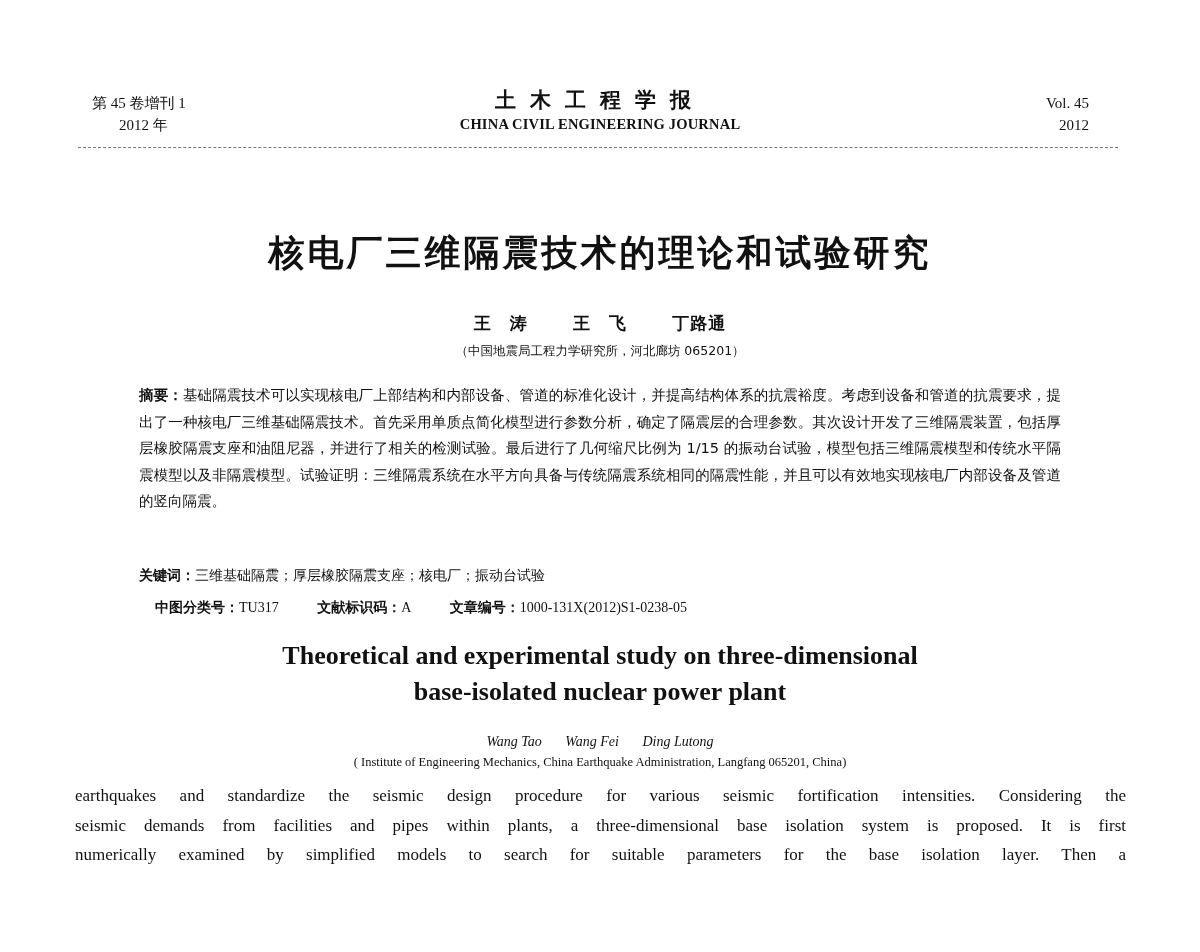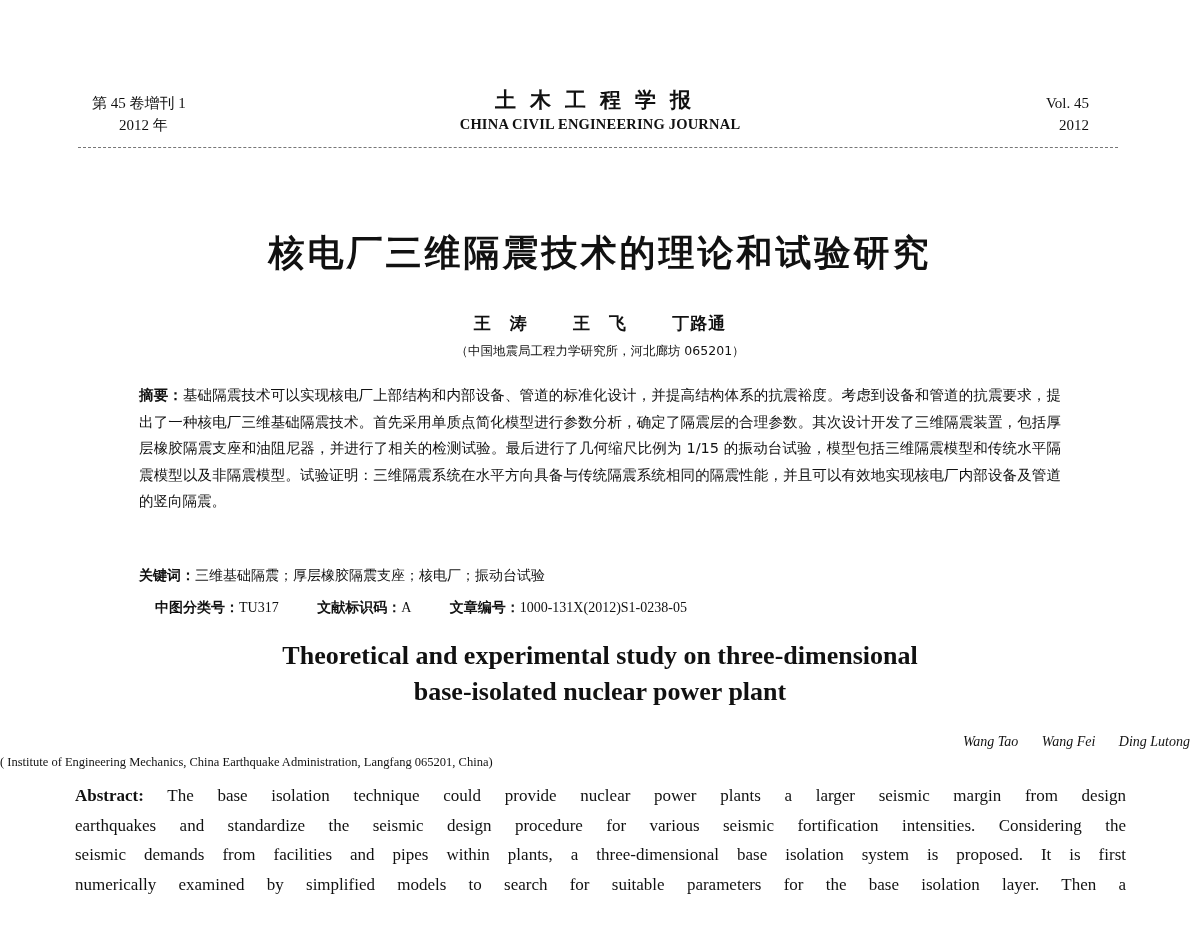--- a/index.html
+++ b/index.html
@@ -26,23 +26,23 @@
       font-family: "DejaVu Sans", sans-serif; text-align: justify; }
     .abs-cn .lbl { font-weight: bold; }
     .kw { left: 139px; top: 564px; font-size: 14px; font-family: "DejaVu Sans", sans-serif; line-height: 22px; text-align: center; }
     .kw .lbl { font-weight: bold; }
     .cls { left: 155px; top: 594px; font-size: 14px; font-family: "DejaVu Sans", sans-serif; line-height: 26px; text-align: right; }
     .cls .lbl { font-weight: bold; }
     .cls .val { font-family: "Liberation Serif", serif; }
     .cls .gap { display: inline-block; width: 34px; }
 
     .title-en { left: 0; width: 1200px; top: 638px; text-align: center; font-weight: bold; font-size: 26px; line-height: 36px; }
-    .authors-en { left: 0; width: 1200px; top: 734px; text-align: right; font-style: italic; font-size: 14px; }
+    .authors-en { left: 0; width: 1200px; top: 734px; text-align: center; font-style: italic; font-size: 14px; }
     .authors-en span { margin: 0 10px; }
-    .affil-en { left: 0; width: 1200px; top: 755px; text-align: left; font-size: 12.5px; }
+    .affil-en { left: 0; width: 1200px; top: 755px; text-align: center; font-size: 12.5px; }
 
     .abs-en { left: 75px; top: 781px; width: 1051px; font-size: 17px; line-height: 29.5px; text-align: justify; text-align-last: justify; }
     .abs-en .lbl { font-weight: bold; }
     .abs-en .line { display: block; text-align: justify; text-align-last: justify; white-space: nowrap; }
   </style>
 </head>
 <body>
 
 <div class="abs hdr-left">
   <div>第 45 卷增刊 1</div>
@@ -83,17 +83,16 @@
   <div>base-isolated nuclear power plant</div>
 </div>
 <div class="abs authors-en">
   <span>Wang Tao</span>
   <span>Wang Fei</span>
   <span>Ding Lutong</span>
 </div>
 <div class="abs affil-en">( Institute of Engineering Mechanics, China Earthquake Administration, Langfang 065201, China)</div>
 
 <div class="abs abs-en">
-  <div class="line"><span class="lbl">Abstract:</span><span> The base isolation technique could provide nuclear power plants a larger seismic margin from design</span></div>
   <div class="line">earthquakes and standardize the seismic design procedure for various seismic fortification intensities. Considering the</div>
   <div class="line">seismic demands from facilities and pipes within plants, a three-dimensional base isolation system is proposed. It is first</div>
   <div class="line">numerically examined by simplified models to search for suitable parameters for the base isolation layer. Then a</div>
 </div>
 
 </body></html>

